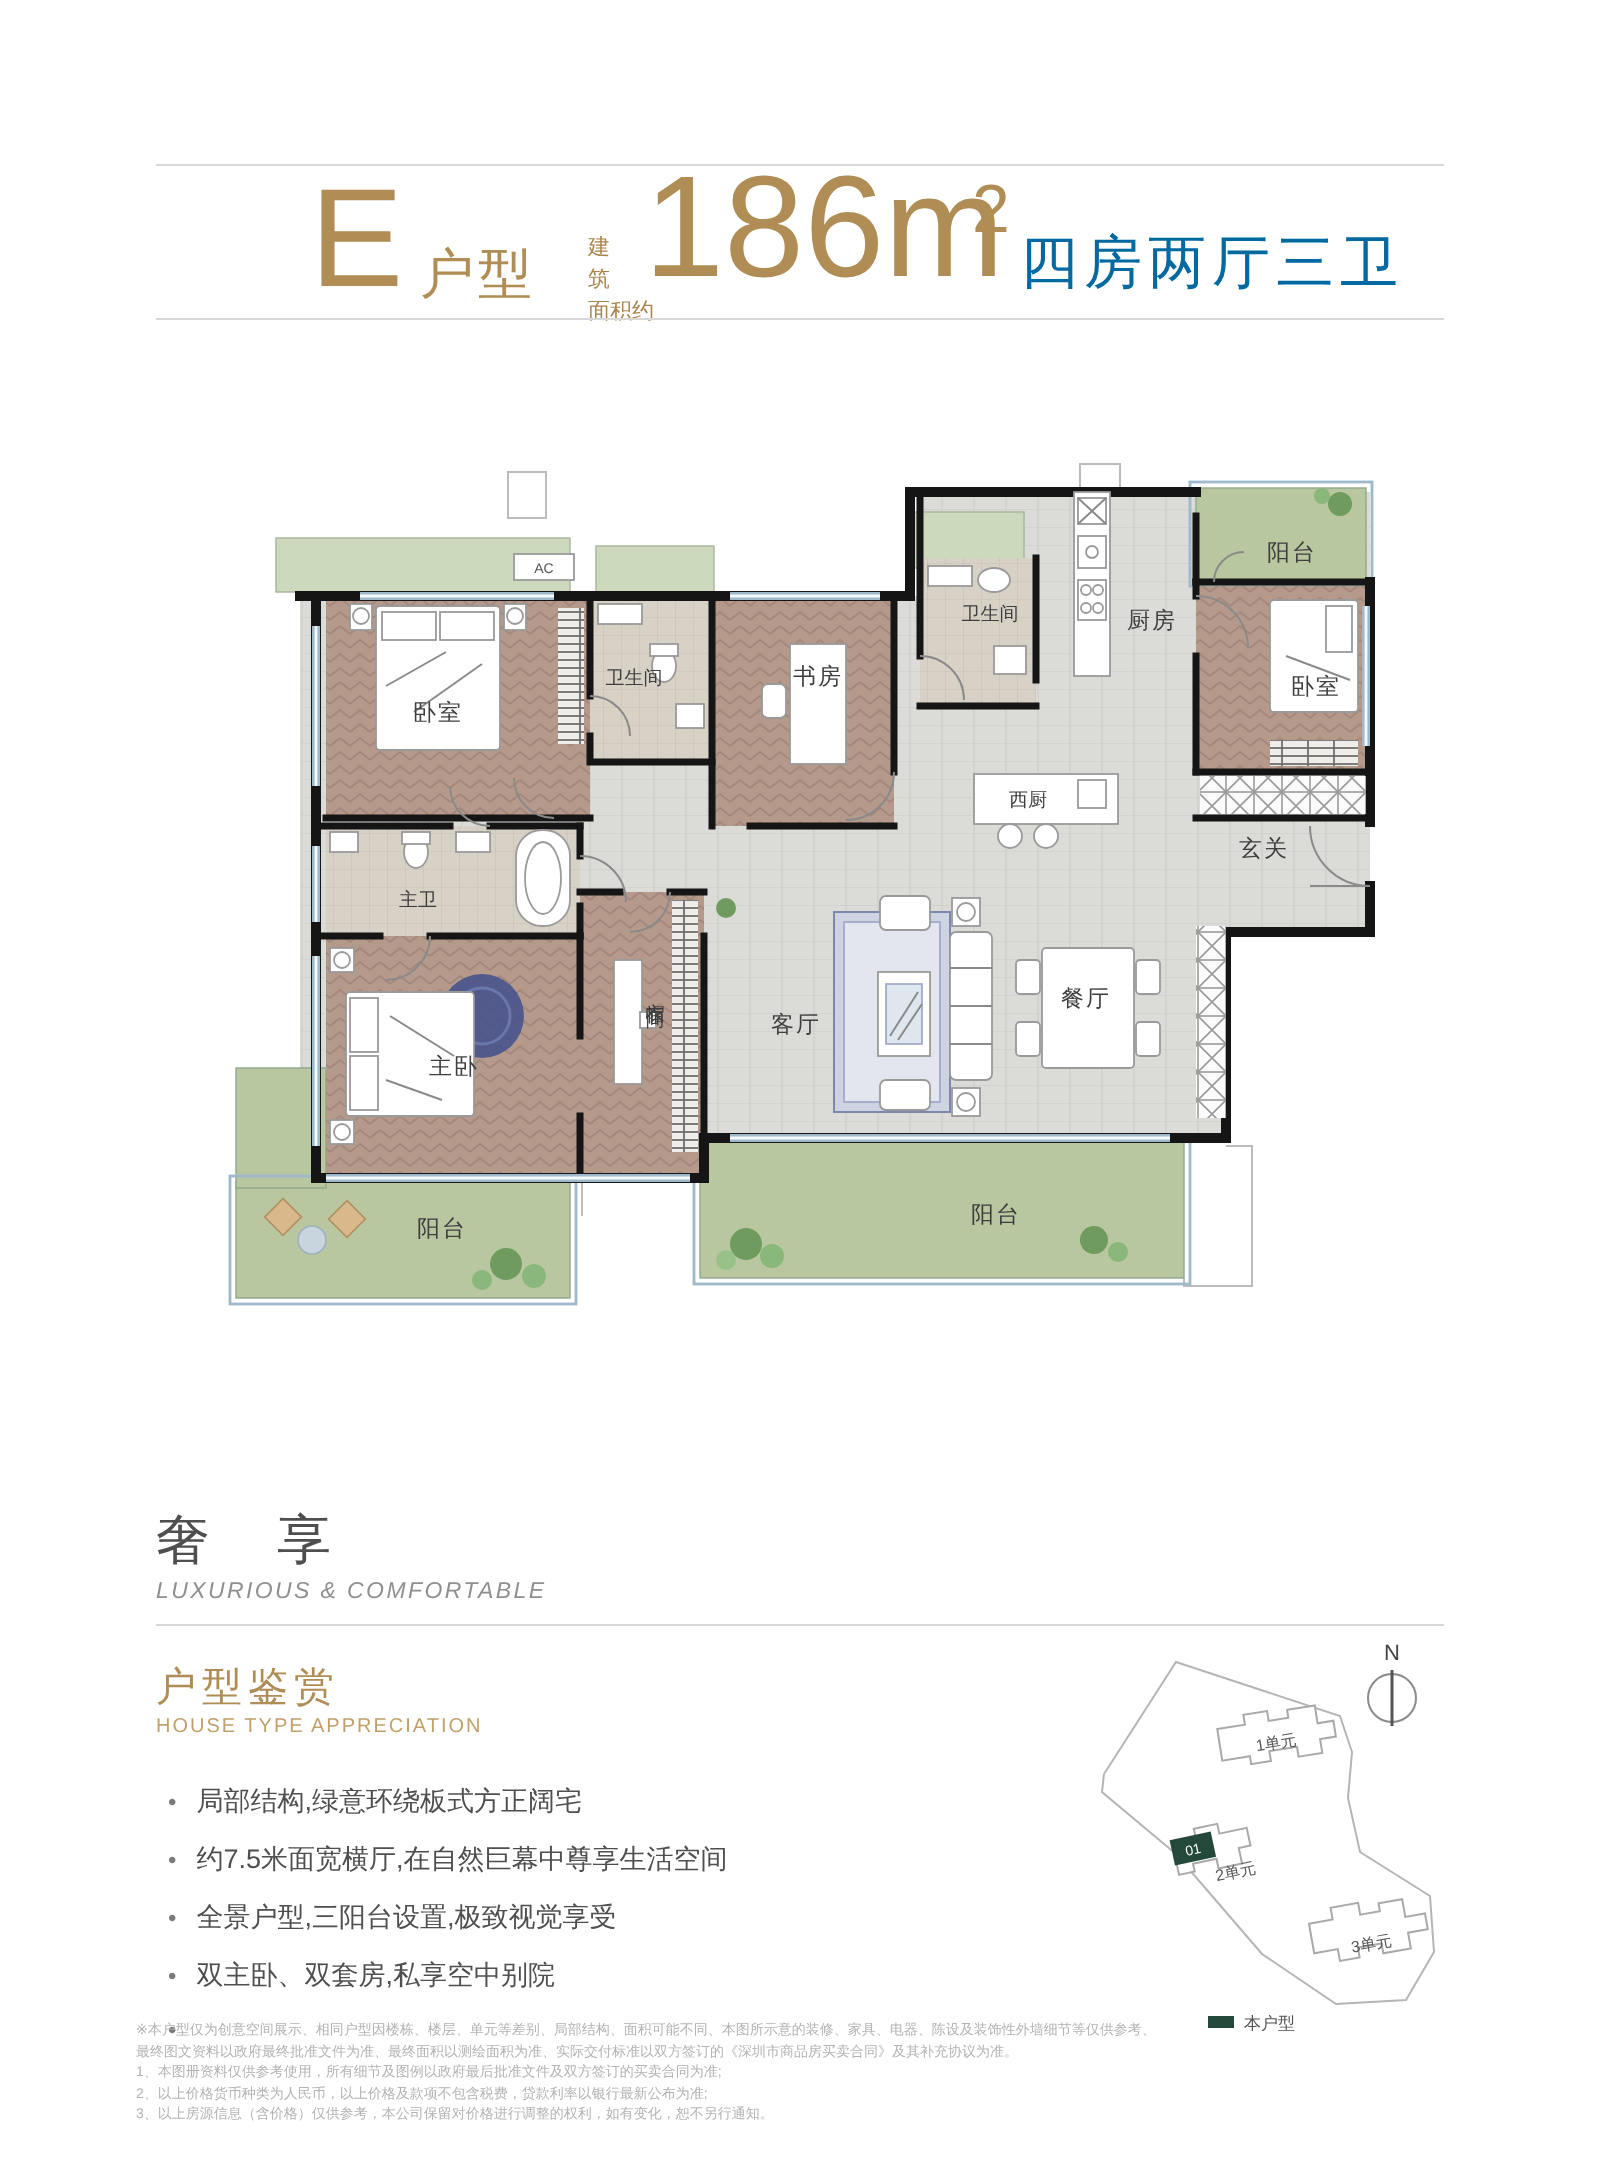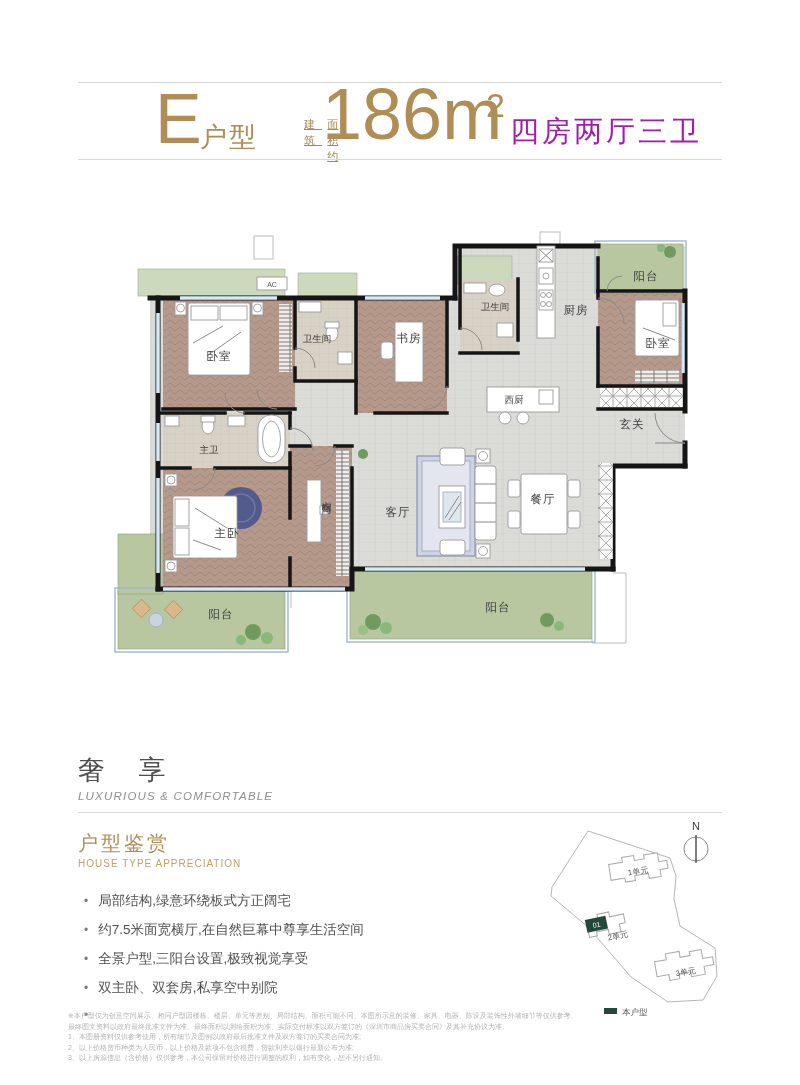--- a/index.html
+++ b/index.html
@@ -3,28 +3,28 @@
 <meta charset="utf-8">
 <style>
   html,body{margin:0;padding:0;background:#fff;}
   .page{position:relative;width:800px;height:1085px;background:#fff;overflow:hidden;
         font-family:"Liberation Sans","DejaVu Sans",sans-serif;}
   .hr{position:absolute;left:78px;width:644px;height:1px;background:#d8d8d8;}
   .hr-top{top:82px;}
   .hr-mid{top:159px;}
   .hr-low{top:812px;}
   .type-e{position:absolute;left:155px;top:84px;font-size:70px;line-height:70px;color:#b08d55;}
-  .type-suffix{position:absolute;left:200px;top:119px;font-size:27px;color:#b08d55;letter-spacing:2px;}
-  .area-prefix{position:absolute;left:304px;top:116px;width:40px;font-size:11px;line-height:16px;
-               color:#a8854f;display:flex;flex-direction:row;text-decoration:underline;}
+  .type-suffix{position:absolute;left:210px;top:119px;font-size:27px;color:#b08d55;letter-spacing:2px;}
+  .area-prefix{position:absolute;left:294px;top:116px;width:40px;font-size:11px;line-height:16px;
+               color:#a8854f;display:flex;flex-direction:column;}
   .area-prefix i{font-style:normal;display:block;text-align:justify;}
   .ap1{letter-spacing:7px;}
   .area-value{position:absolute;left:322px;top:78px;font-size:72px;line-height:72px;color:#b08d55;}
   .area-sup{position:absolute;left:486px;top:86px;font-size:34px;color:#b08d55;}
-  .spec{position:absolute;left:510px;top:112px;font-size:29px;color:#a21caf;letter-spacing:3px;}
+  .spec{position:absolute;left:510px;top:112px;font-size:29px;color:#0369a1;letter-spacing:3px;}
   .lux-title{position:absolute;left:78px;top:752px;font-size:27px;letter-spacing:13px;color:#4f4f4f;}
   .lux-en{position:absolute;left:78px;top:790px;font-size:11.5px;letter-spacing:1.2px;color:#8f8f8f;font-style:italic;}
   .apprec-cn{position:absolute;left:78px;top:830px;font-size:20px;letter-spacing:3px;color:#b08d55;text-align:center;}
   .apprec-en{position:absolute;left:78px;top:858px;font-size:10px;letter-spacing:1px;color:#c1a06a;}
   .bullets{position:absolute;left:84px;top:892px;margin:0;padding:0;list-style:none;}
   .bullets li{margin:0 0 11px 0;font-size:13.5px;color:#4f4f4f;display:flex;align-items:baseline;}
   .bullets .dot{color:#7a7a7a;margin-right:10px;font-size:12px;}
   .disclaimer{position:absolute;left:68px;top:1011px;width:660px;font-size:7px;line-height:10.5px;color:#b3b3b3;}
   svg text{font-family:"Liberation Sans","DejaVu Sans",sans-serif;}
   #floorplan{position:absolute;left:95px;top:228px;}

